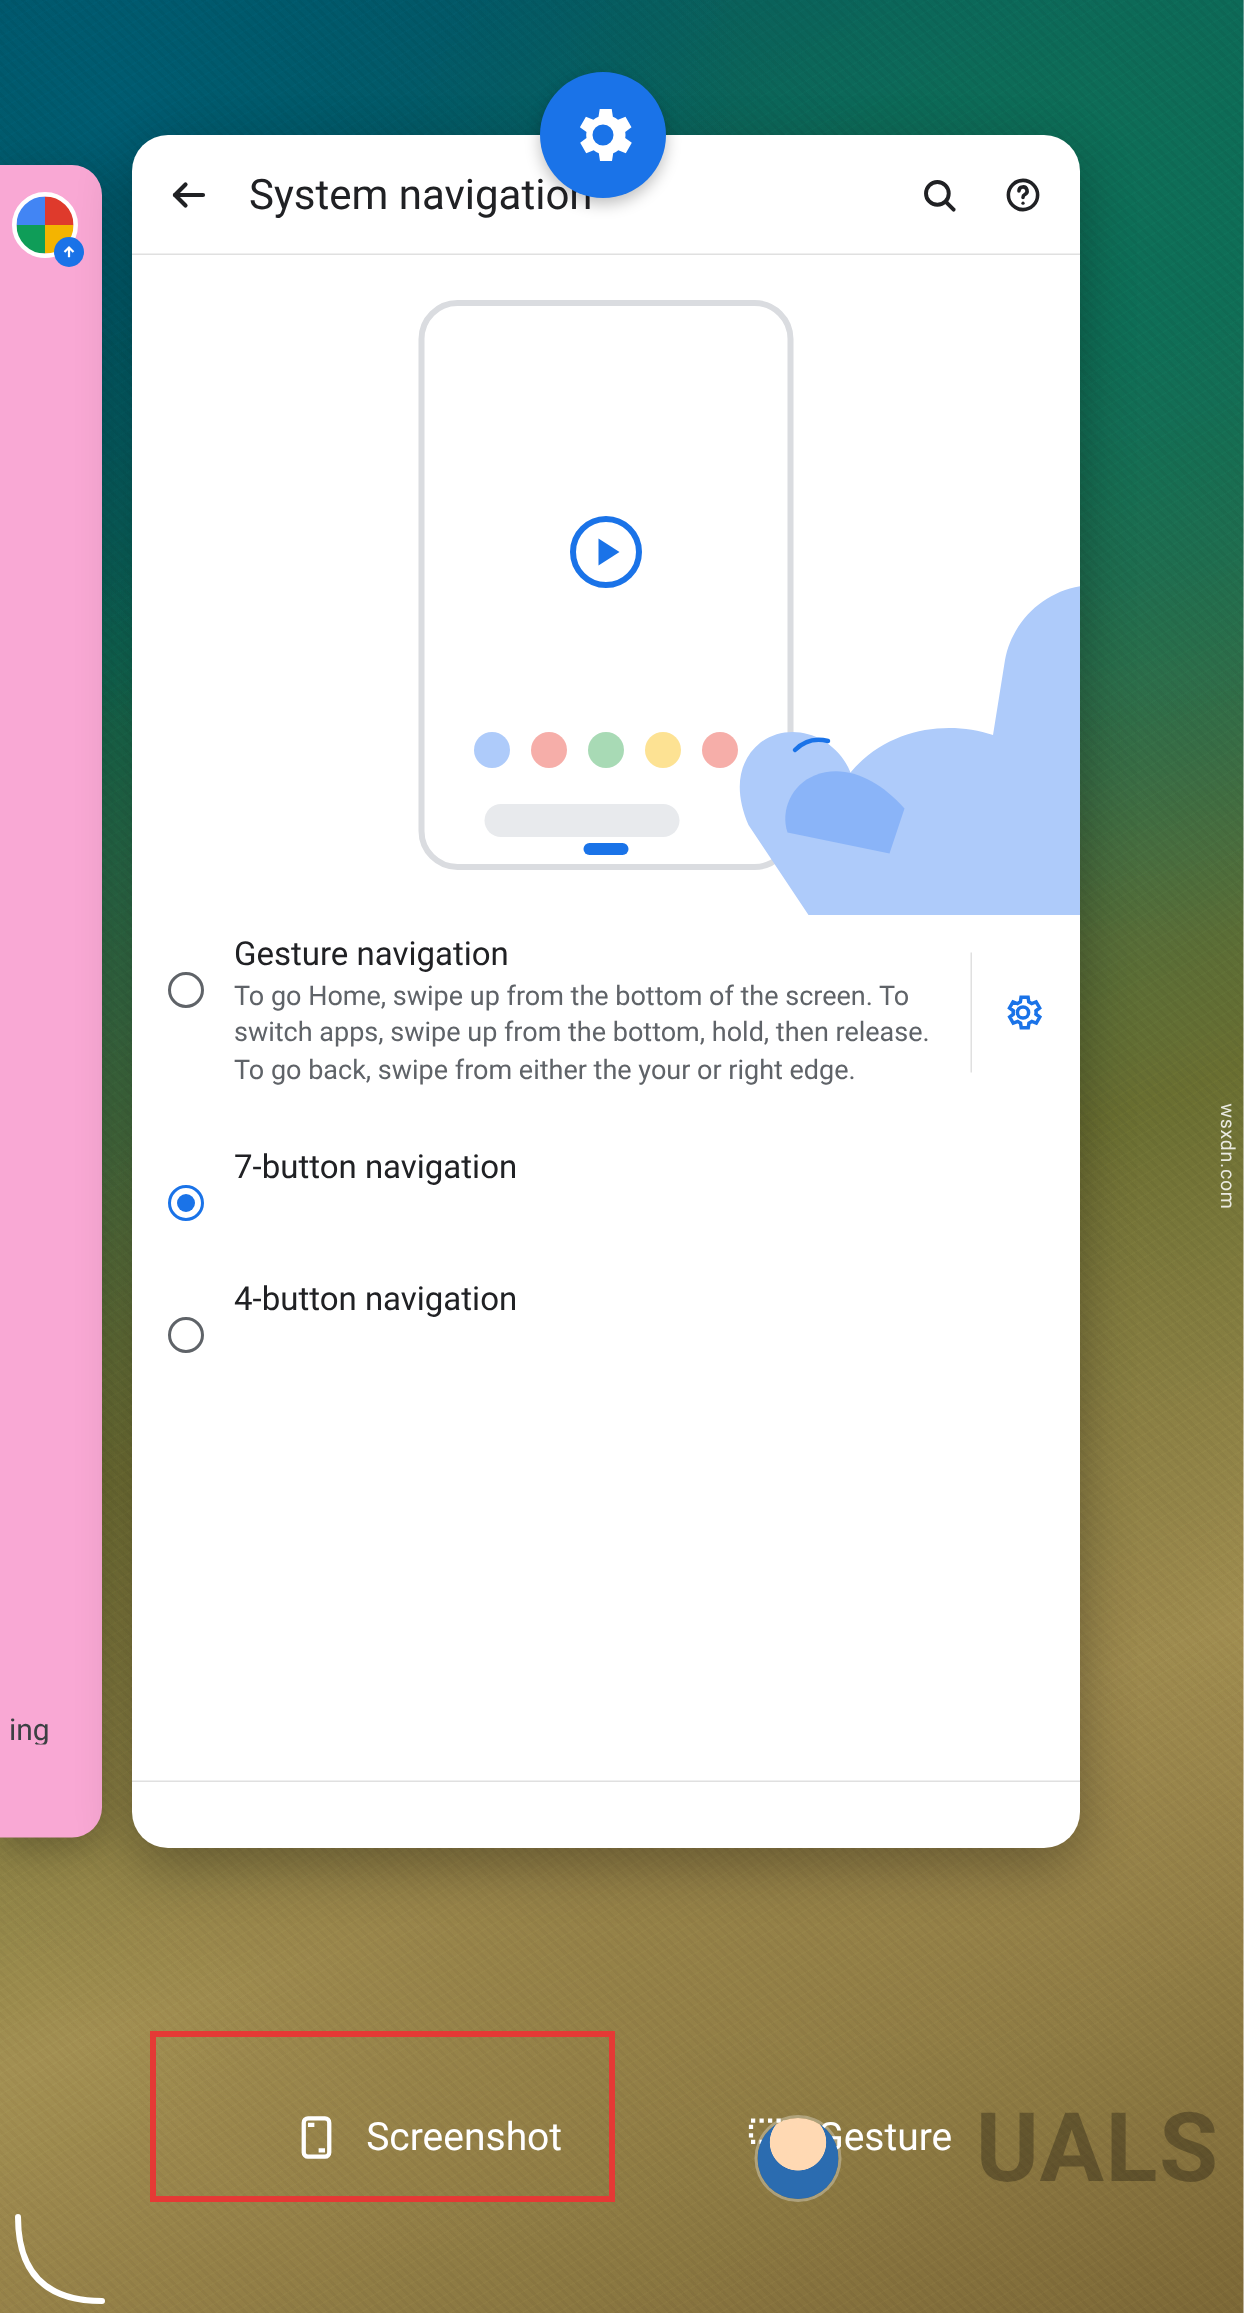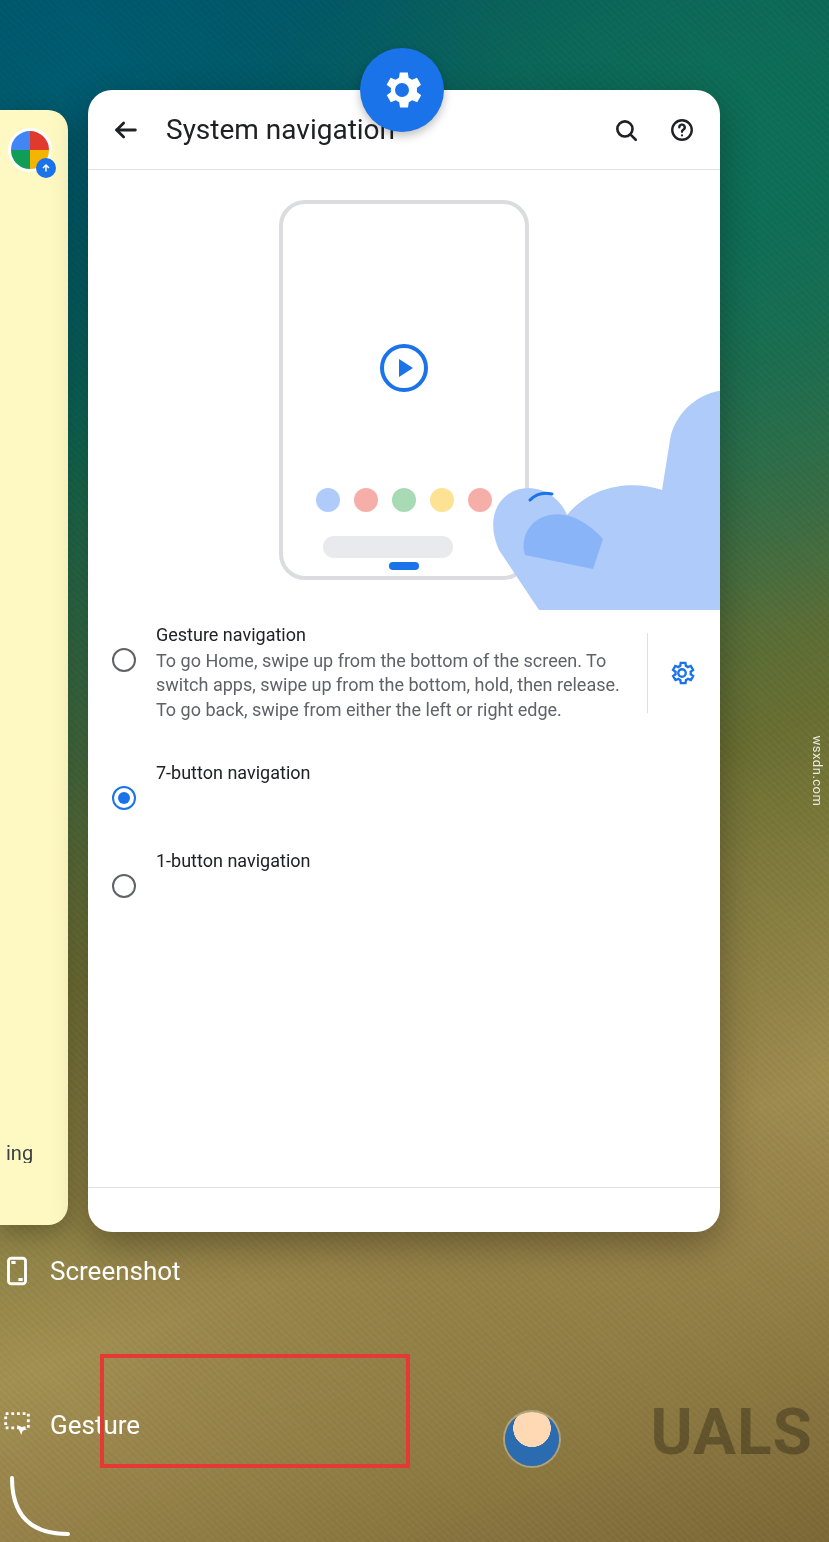--- a/index.html
+++ b/index.html
@@ -32,21 +32,21 @@
       repeating-linear-gradient(45deg, rgba(0,0,0,0.06) 0 2px, transparent 2px 5px),
       repeating-linear-gradient(-30deg, rgba(255,255,255,0.04) 0 1px, transparent 1px 6px);
     mix-blend-mode: overlay;
     opacity: .6;
   }
   
   .left-card {
     position: absolute;
     top: 110px; left: 0;
     width: 68px; height: 1115px;
-    background: #fef9c3;
+    background: #f9a8d4;
     border-top-right-radius: 20px;
     border-bottom-right-radius: 20px;
     box-shadow: 0 8px 24px rgba(0,0,0,.25);
   }
   .left-icon {
     position: absolute; top: 18px; left: 8px;
     width: 44px; height: 44px;
     border-radius: 50%;
     background: conic-gradient(#df3a2c 0 25%, #f4b400 25% 50%, #0f9d58 50% 75%, #4285f4 75% 100%);
     border: 3px solid #fff;
@@ -160,41 +160,40 @@
     margin-top: 24px;
     position: relative;
   }
   .radio.selected { border-color: var(--blue); }
   .radio.selected::after {
     content:'';
     position:absolute; inset: 4px;
     background: var(--blue); border-radius:50%;
   }
   .opt-text { flex: 1; }
-  .opt-title { font-size: 18px; color: var(--text-primary); margin-bottom: 4px;}
+  .opt-title { font-size: 22px; color: var(--text-primary); margin-bottom: 4px;}
   .opt-desc  { font-size: 18px; color: var(--text-secondary); line-height: 1.35; }
   .opt-right {
     border-left: 1px solid var(--divider);
     padding-left: 20px;
     margin-left: 6px;
     align-self: center;
     height: 80px;
     display:flex;align-items:center;
   }
   .opt-gear { color: var(--blue); }
   .card-bottom-line {
     position:absolute; bottom: 44px; left:0; right:0; height:1px;
     background: var(--divider);
   }
   
   .actions {
     position:absolute; left:0; right:0; bottom: 100px;
     display:flex; justify-content:center; gap: 120px;
     color:#fff;
-    flex-direction:column;
   }
   .action {
     display:flex; align-items:center; gap: 16px;
     font-size: 26px;
   }
   .highlight-box {
     position:absolute;
     left: 100px; bottom: 74px;
     width: 310px; height: 114px;
     border: 4px solid #e53935;
@@ -293,41 +292,41 @@
       <path fill="none" stroke="#1a73e8" stroke-width="3" stroke-linecap="round" d="M160 150c6-6 14-8 22-6"></path>
     </svg>
   </div>
 
   <div class="options">
 
     <div class="option">
       <div class="radio"></div>
       <div class="opt-text">
         <div class="opt-title">Gesture navigation</div>
-        <div class="opt-desc">To go Home, swipe up from the bottom of the screen. To switch apps, swipe up from the bottom, hold, then release. To go back, swipe from either the left or right edge.</div>
+        <div class="opt-desc">To go Home, swipe up from the bottom of the screen. To switch apps, swipe up from the bottom, hold, then release. To go back, swipe from either the your or right edge.</div>
       </div>
       <div class="opt-right">
         <svg class="opt-gear" width="28" height="28" viewBox="0 0 24 24" fill="none" stroke="#1a73e8" stroke-width="2">
           <circle cx="12" cy="12" r="3.2"></circle>
           <path d="M19.4 13a7.5 7.5 0 0 0 .1-1 7.5 7.5 0 0 0-.1-1l2.1-1.6-2-3.5-2.5 1a7.6 7.6 0 0 0-1.7-1l-.4-2.6h-4l-.4 2.6a7.6 7.6 0 0 0-1.7 1l-2.5-1-2 3.5L6.5 11a7.5 7.5 0 0 0-.1 1 7.5 7.5 0 0 0 .1 1l-2.1 1.6 2 3.5 2.5-1a7.6 7.6 0 0 0 1.7 1l.4 2.6h4l.4-2.6a7.6 7.6 0 0 0 1.7-1l2.5 1 2-3.5z"></path>
         </svg>
       </div>
     </div>
 
     <div class="option">
       <div class="radio selected"></div>
       <div class="opt-text">
         <div class="opt-title">7-button navigation</div>
       </div>
     </div>
 
     <div class="option">
       <div class="radio"></div>
       <div class="opt-text">
-        <div class="opt-title">1-button navigation</div>
+        <div class="opt-title">4-button navigation</div>
       </div>
     </div>
 
   </div>
 
   <div class="card-bottom-line"></div>
 </div>
 
 <div class="actions">
   <div class="action">

